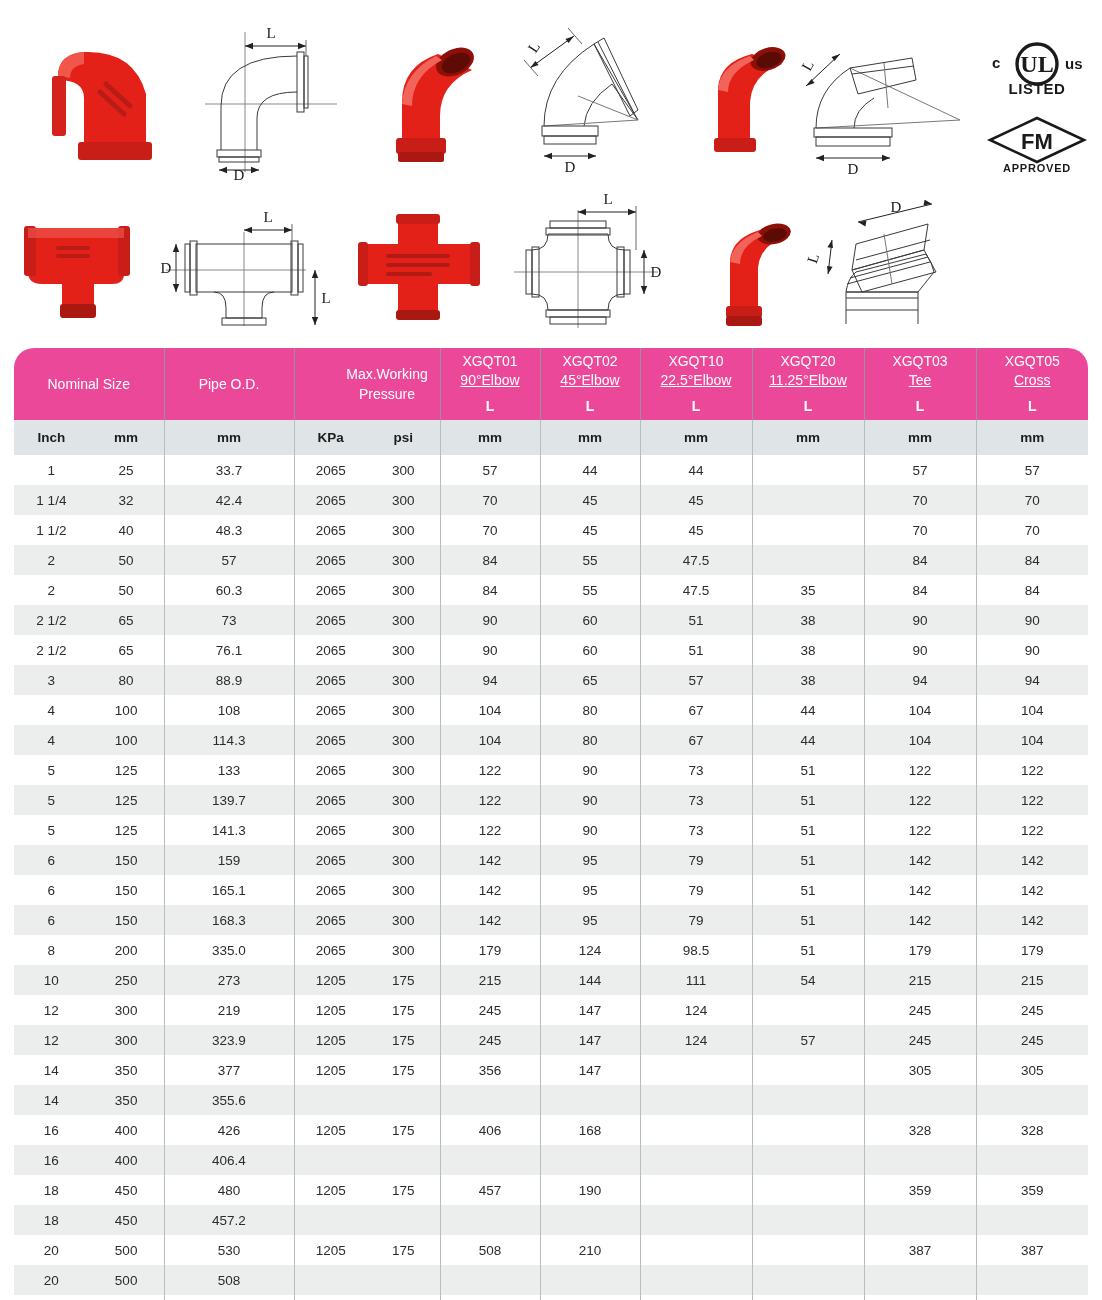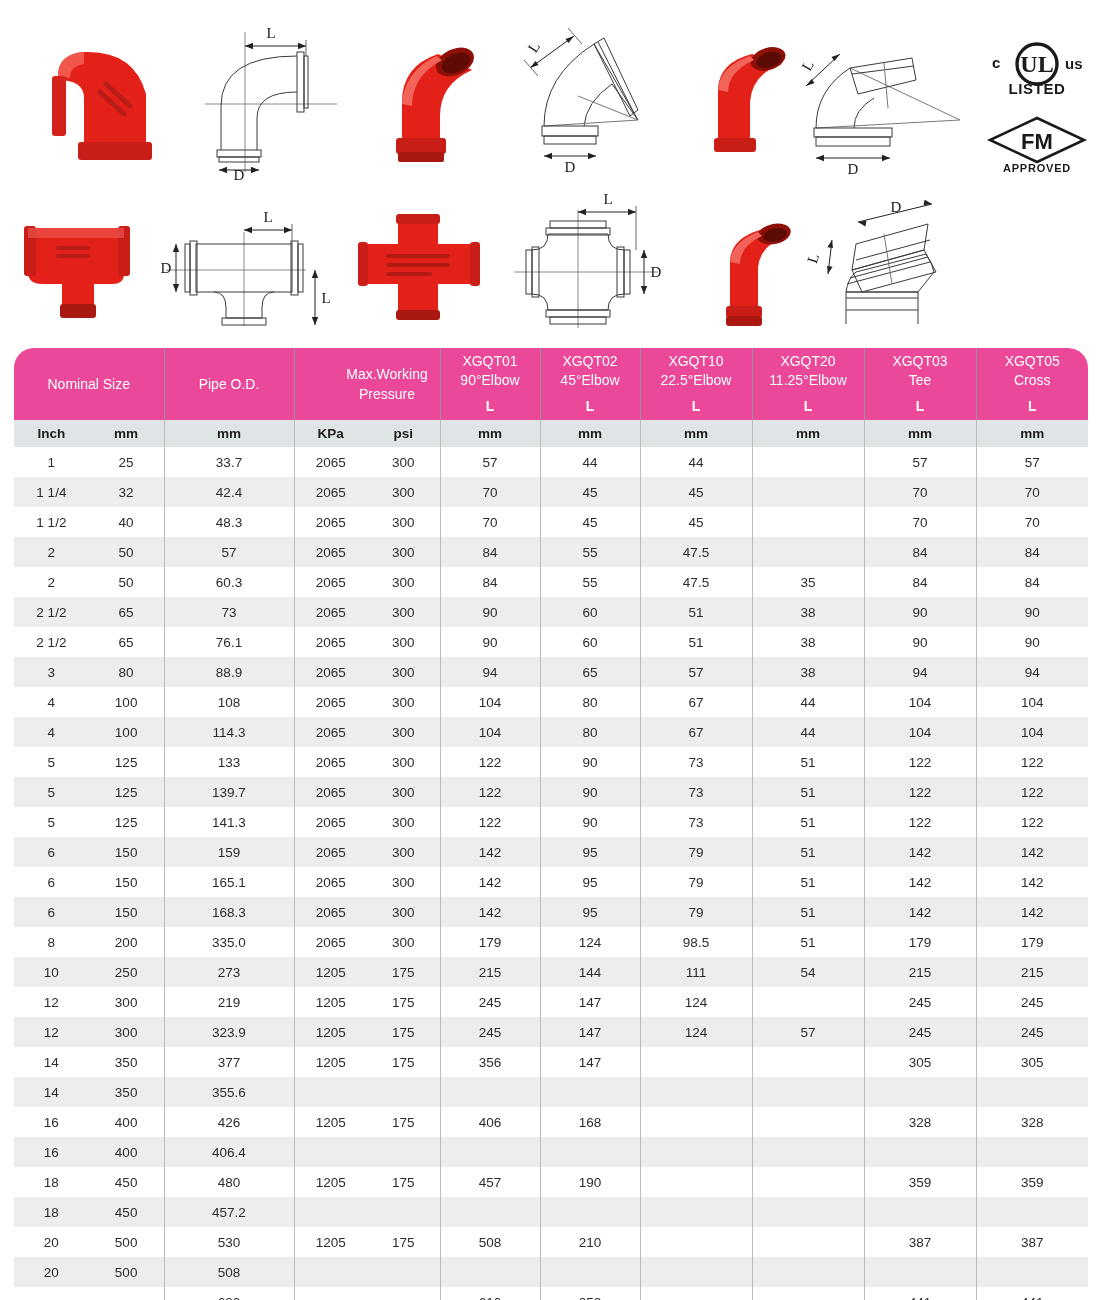--- a/index.html
+++ b/index.html
@@ -76,38 +76,38 @@
   }
   thead tr.main th:first-child {
     border-top-left-radius: 20px;
     border-left: none;
   }
   thead tr.main th:last-child {
     border-top-right-radius: 20px;
     margin-left: 45px;
   }
   thead tr.main th .code { display: block; }
-  thead tr.main th .kind { display: block; }
+  thead tr.main th .kind { display: block; text-decoration: underline; }
   thead tr.main th .dim {
     display: block;
     font-weight: bold;
     margin-top: 7px;
   }
   thead tr.main th.two-line {
     line-height: 1.45;
     padding-left: 40px;
   }
 
   
   thead tr.units th {
     background: #dfe4e6;
     color: #1d1d1d;
     font-size: 13.5px;
     font-weight: bold;
-    height: 27px;
+    height: 35px;
     border-left: 1px solid #b9bdbe;
   }
   thead tr.units th:first-child { border-left: none; }
 
   
   tbody tr { height: 30px; }
   tbody tr.odd td { background: #ffffff; }
   tbody tr.even td { background: #eceded; }
   tbody td { height: 30px; }
 

